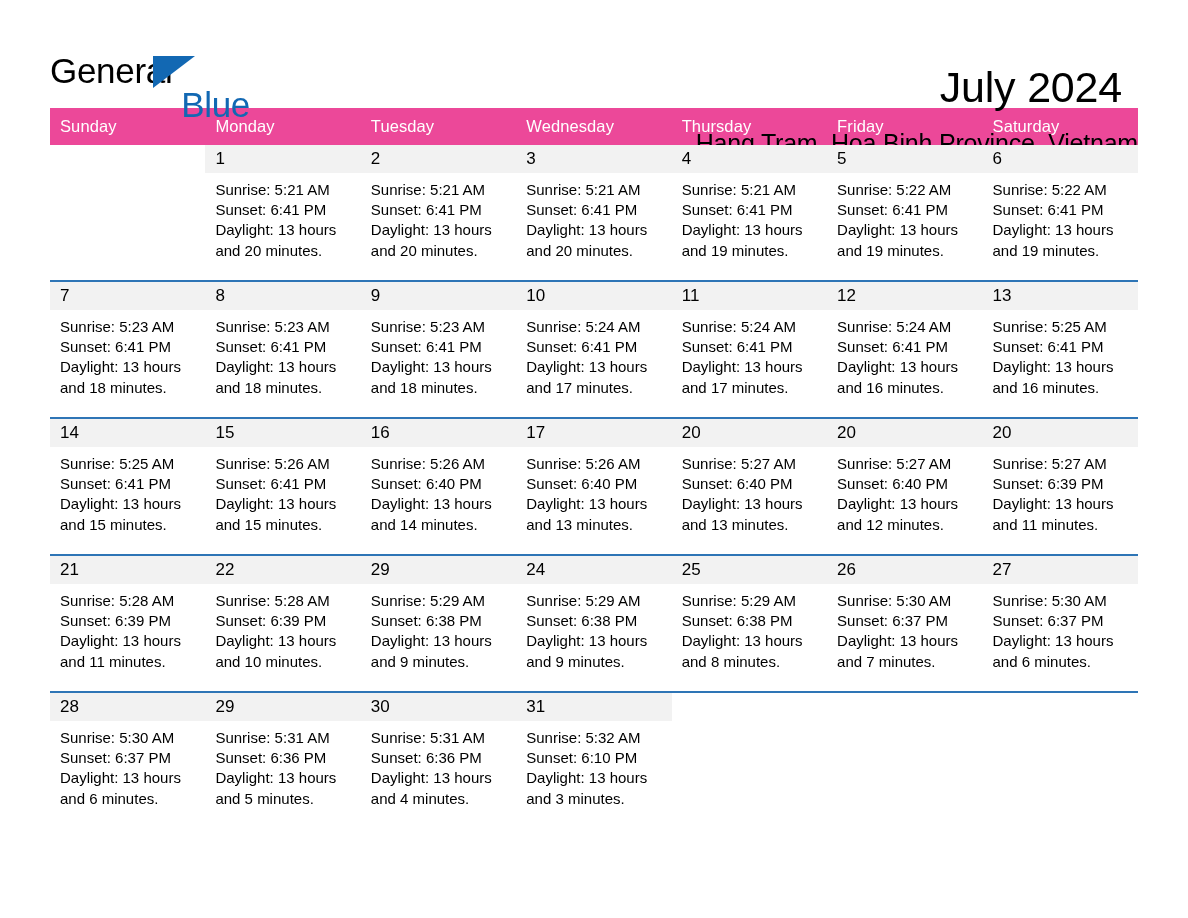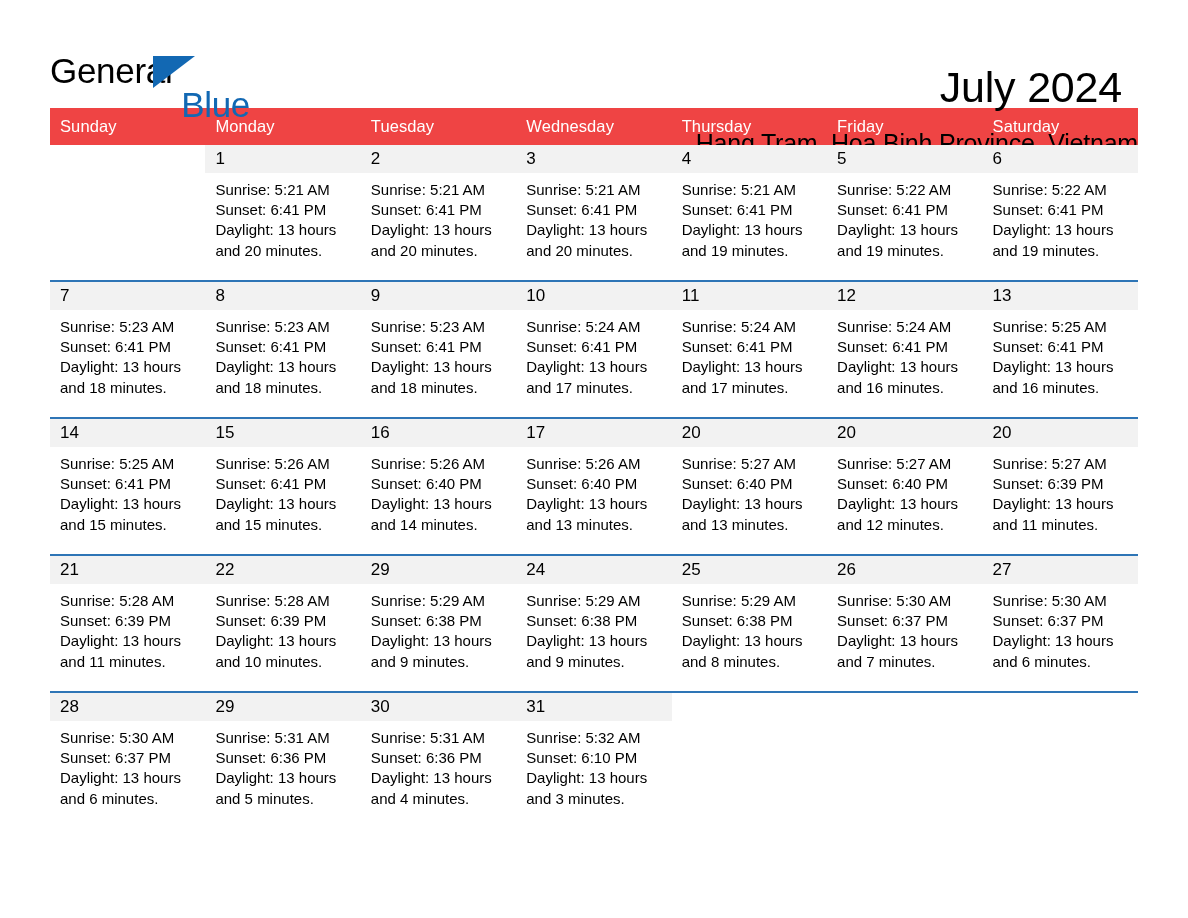--- a/index.html
+++ b/index.html
@@ -87,21 +87,21 @@
 
   
   .calendar {
     width: 1088px;
     border-collapse: collapse;
     table-layout: fixed;
   }
   .calendar col { width: 155.43px; }
 
   thead th {
-    background: #ef4444;
+    background: #ec4899;
     color: #ffffff;
     font-size: 16.5px;
     font-weight: normal;
     text-align: left;
     padding: 9px 0 9px 10px;
     height: 32px;
     box-sizing: border-box;
     vertical-align: middle;
     letter-spacing: 0.1px;
   }

